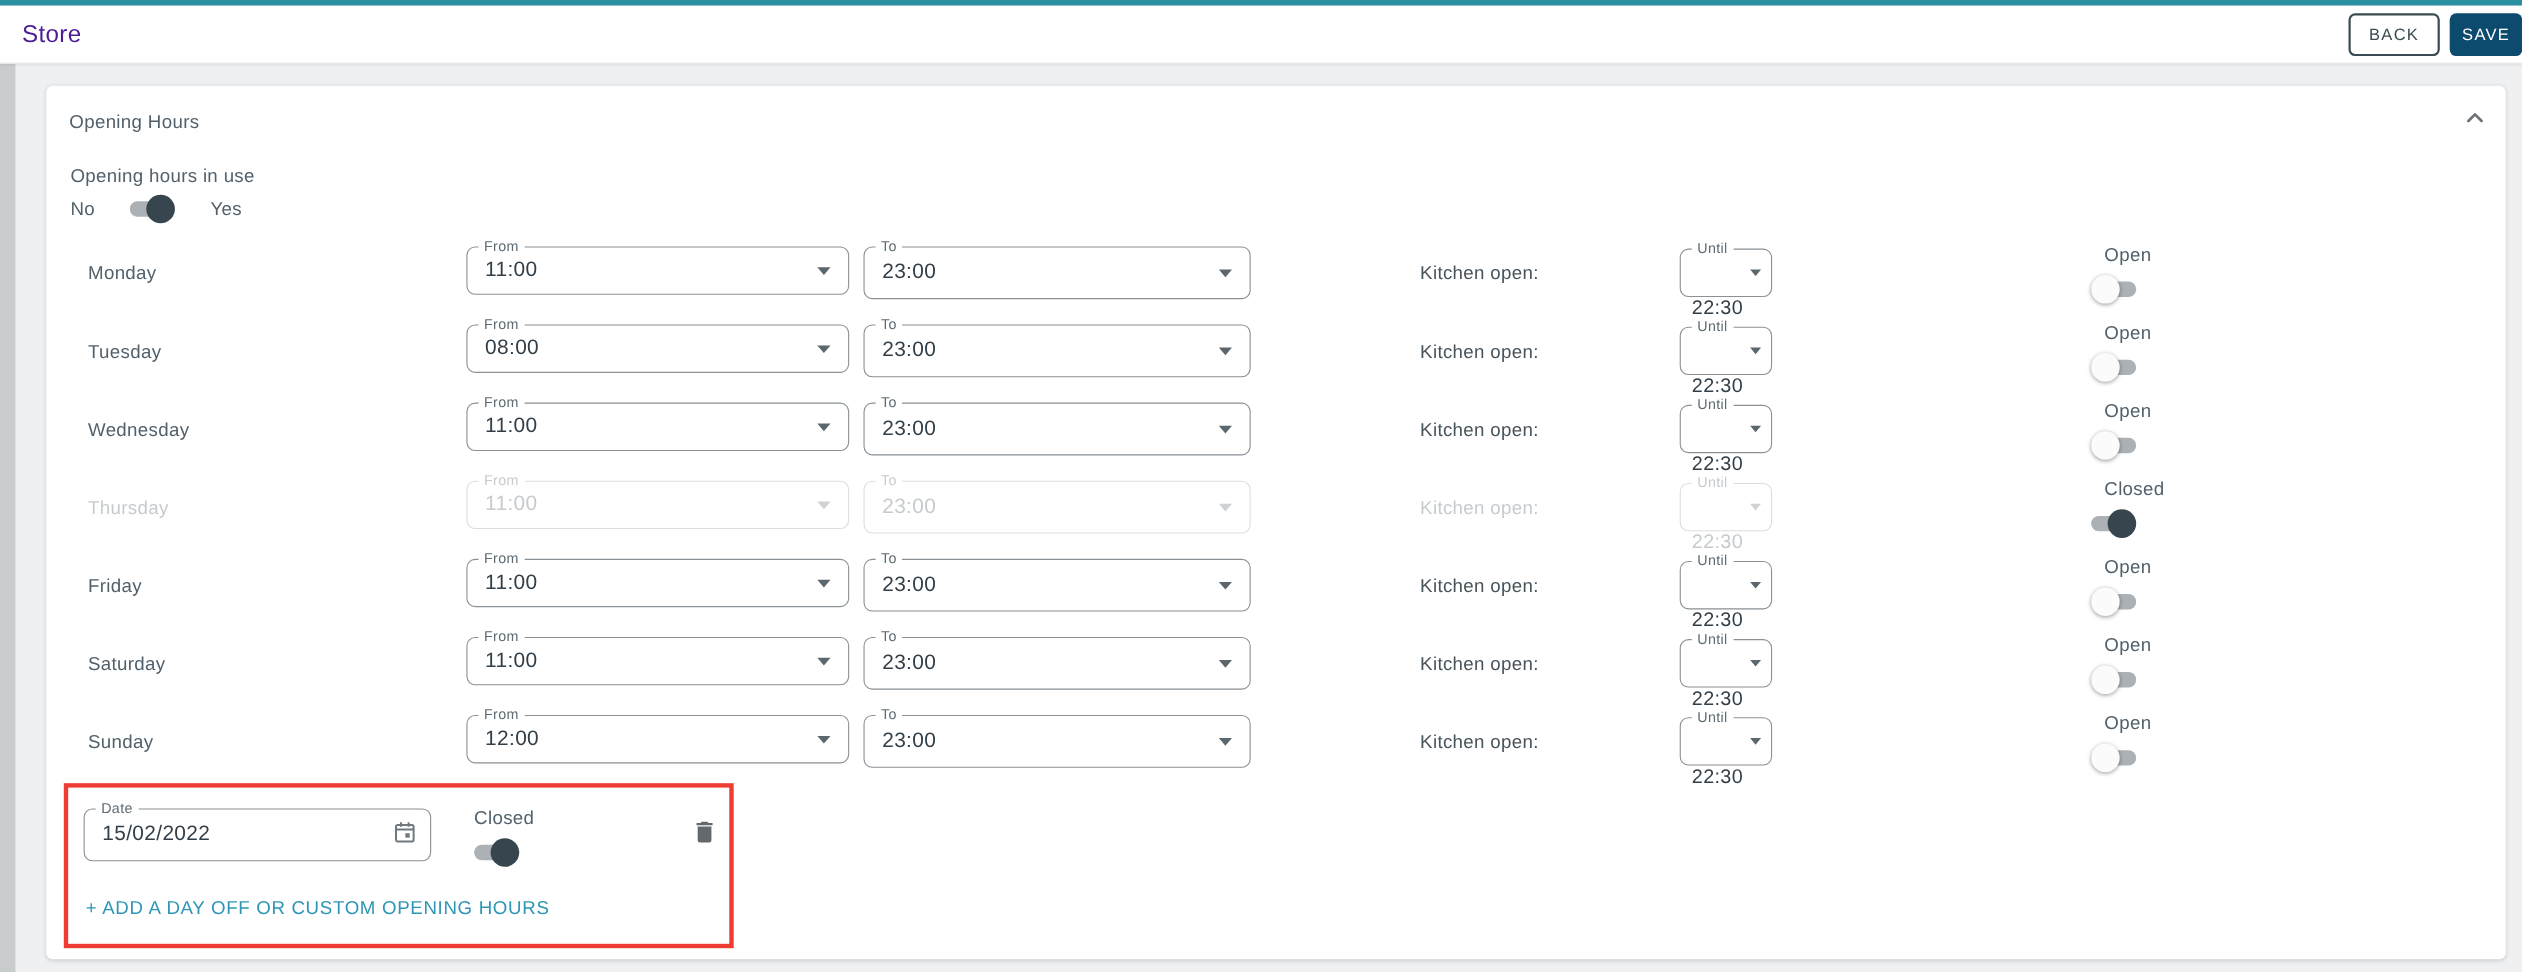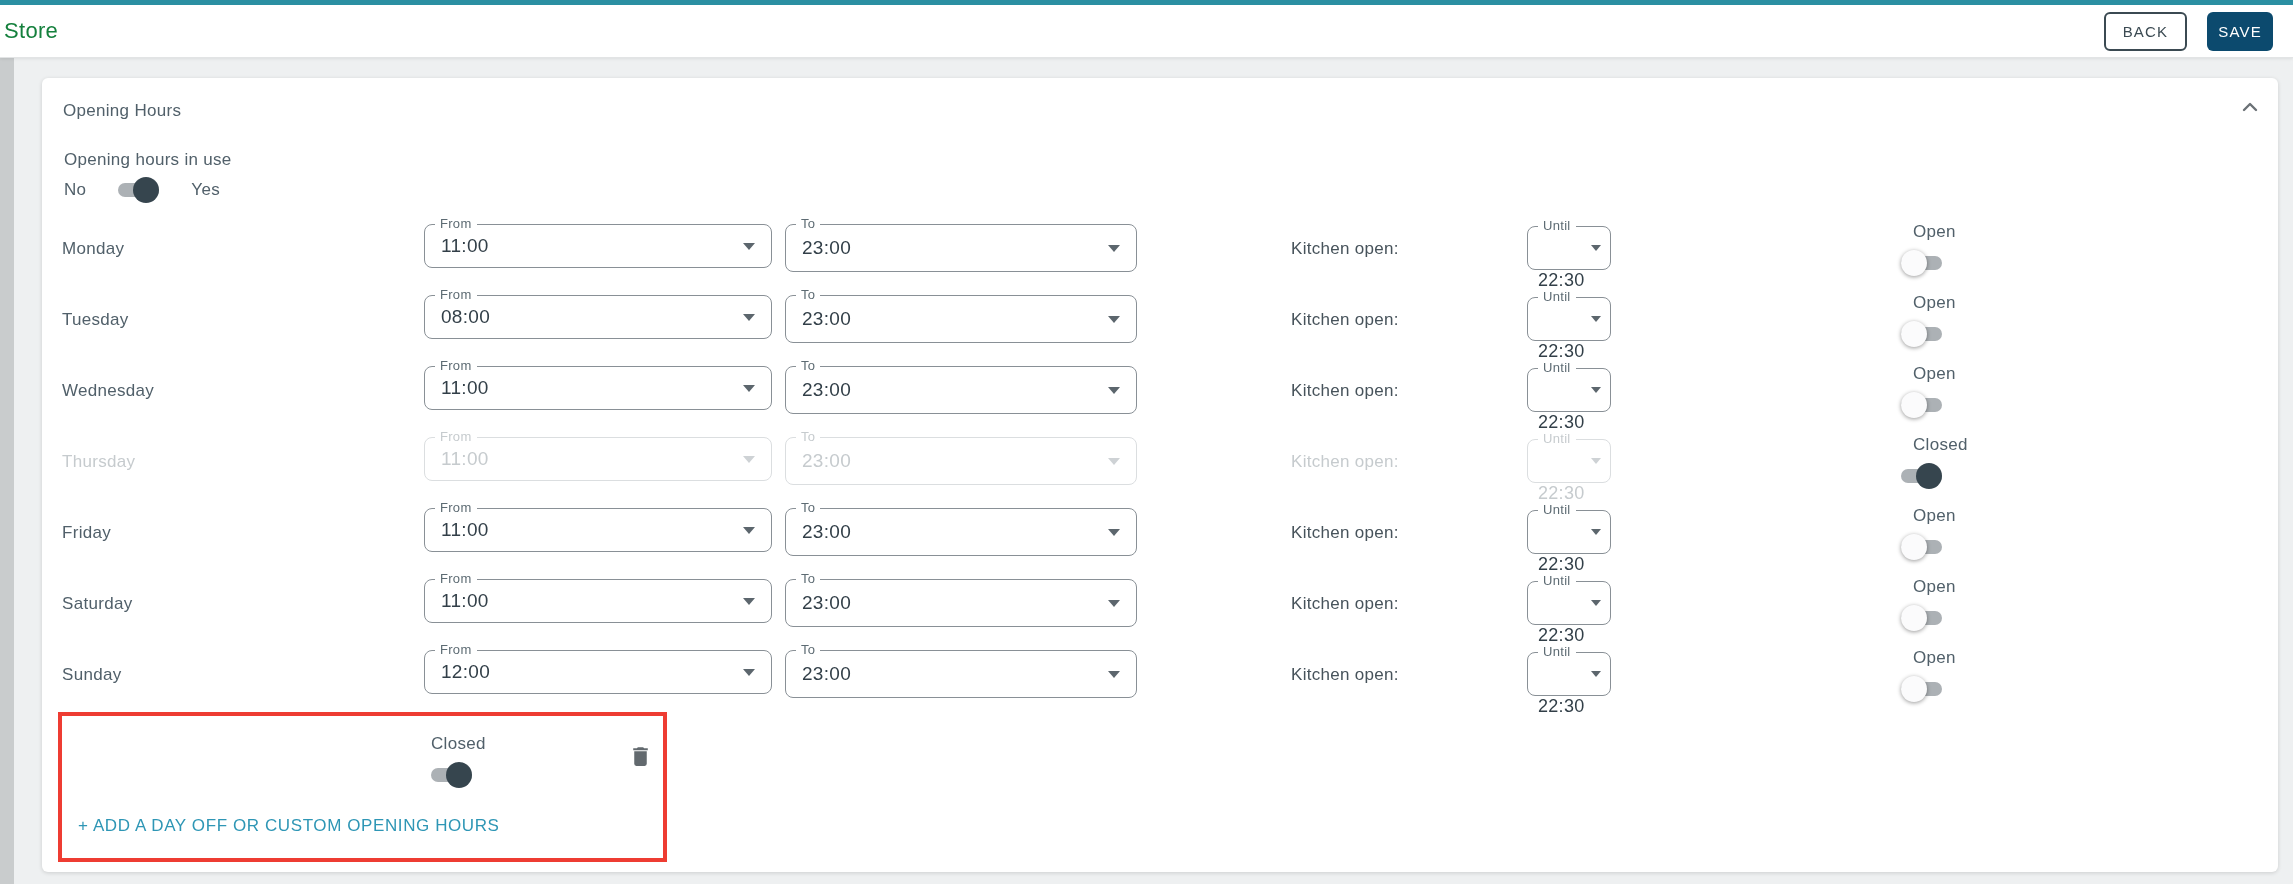--- a/index.html
+++ b/index.html
@@ -4,22 +4,22 @@
 <style>
   * { margin:0; padding:0; box-sizing:border-box; }
   html,body { width:2293px; height:884px; overflow:hidden;
     font-family:"Liberation Sans", sans-serif; background:#eef0f1; color:#37474f; }
 
   
   .topbar { position:absolute; left:0; top:0; width:2293px; height:5px; background:#2b8fa2; z-index:6; }
   .header { position:absolute; left:0; top:5px; width:2293px; height:53px; background:#ffffff;
     border-bottom:1px solid #e2e4e5; box-shadow:0 1px 3px rgba(0,0,0,.08); z-index:5;
     display:flex; align-items:center; }
-  .page-title { font-size:22px; font-weight:500; color:#15803d; letter-spacing:.3px; margin-left:4px; }
-  .header-actions { margin-left:auto; margin-right:20px; display:flex; gap:20px; align-items:center; }
+  .page-title { font-size:22px; font-weight:500; color:#4c1d95; letter-spacing:.3px; margin-left:20px; }
+  .header-actions { margin-left:auto; margin-right:0; display:flex; gap:9px; align-items:center; }
   .btn { font-family:inherit; font-size:15px; letter-spacing:1.2px; border-radius:6px; cursor:pointer; font-weight:500; }
   .btn-back { background:#ffffff; color:#3b4a52; border:2px solid #3b4a52; padding:9px 17px; }
   .btn-save { background:#0c4a6e; color:#ffffff; border:none; padding:11px 11px; }
 
   .left-strip { position:absolute; left:0; top:58px; width:14px; height:826px; background:#c9cccd; }
 
   
   .card { position:absolute; left:42px; top:78px; width:2236px; height:794px; background:#ffffff;
     border-radius:6px; box-shadow:0 1px 4px rgba(0,0,0,.14);padding-left:24px; }
   .section-title { position:absolute; left:21px; top:23px; font-size:17px; color:#51606a; letter-spacing:.3px; }
@@ -32,21 +32,21 @@
   
   .switch { position:relative; width:41px; height:26px; cursor:pointer; display:inline-block; }
   .switch .track { position:absolute; left:0; top:6px; width:41px; height:14px; border-radius:7px; background:#acb1b5; }
   .switch .knob { position:absolute; top:0; width:26px; height:26px; border-radius:50%; }
   .sw-on .knob { left:15px; background:#36454e; }
   .sw-off .knob { left:0; background:#fbfbfc; box-shadow:0 1px 4px rgba(0,0,0,.4); }
 
   
   .day-rows { position:absolute; left:0; top:135px; width:2236px; }
   .day-row { position:relative; height:71px; }
-  .day-label { position:absolute; left:20px; top:50%; transform:translateY(-50%);
+  .day-label { position:absolute; left:38px; top:50%; transform:translateY(-50%);
     font-size:17px; color:#51606a; letter-spacing:.3px; }
   .kitchen-label { position:absolute; left:1249px; top:50%; transform:translateY(-50%);
     font-size:17px; color:#47535b; letter-spacing:.3px; }
 
   .field { position:absolute; border:1px solid #899096; border-radius:8px; background:#ffffff; cursor:pointer; }
   .field-label { position:absolute; top:-9px; left:10px; background:#ffffff; padding:0 5px;
     font-size:13px; color:#5d6b73; letter-spacing:.3px; line-height:1.2; }
   .field-value { position:absolute; left:16px; top:50%; transform:translateY(-50%);
     font-size:19px; color:#323f48; letter-spacing:.3px; }
   .dd-arrow { position:absolute; right:16px; top:50%; margin-top:-3px; width:0; height:0;
@@ -292,20 +292,33 @@
       <div class="open-label">Open</div>
       <span class="switch sw-off">
         <span class="track"></span>
         <span class="knob"></span>
       </span>
     </div>
   </div>
     </div>
 
   <div class="dayoff-box">
+    <div class="field date-field">
+      <span class="field-label">Date</span>
+      <span class="field-value">15/02/2022</span>
+      <span class="cal-icon">
+        <svg width="24" height="24" viewBox="0 0 24 24" fill="none" stroke="#6f787d" stroke-width="1.8">
+          <rect x="4" y="5.5" width="16" height="15" rx="1.5"></rect>
+          <line x1="4" y1="9.5" x2="20" y2="9.5"></line>
+          <line x1="8.5" y1="3" x2="8.5" y2="7"></line>
+          <line x1="15.5" y1="3" x2="15.5" y2="7"></line>
+          <rect x="12.5" y="13" width="4" height="4" fill="#6f787d" stroke="none"></rect>
+        </svg>
+      </span>
+    </div>
     <div class="closed-block">
       <div class="closed-label">Closed</div>
       <span class="switch sw-on">
         <span class="track"></span>
         <span class="knob"></span>
       </span>
     </div>
     <button class="trash-btn">
       <span>
         <svg width="25" height="25" viewBox="0 0 24 24">

